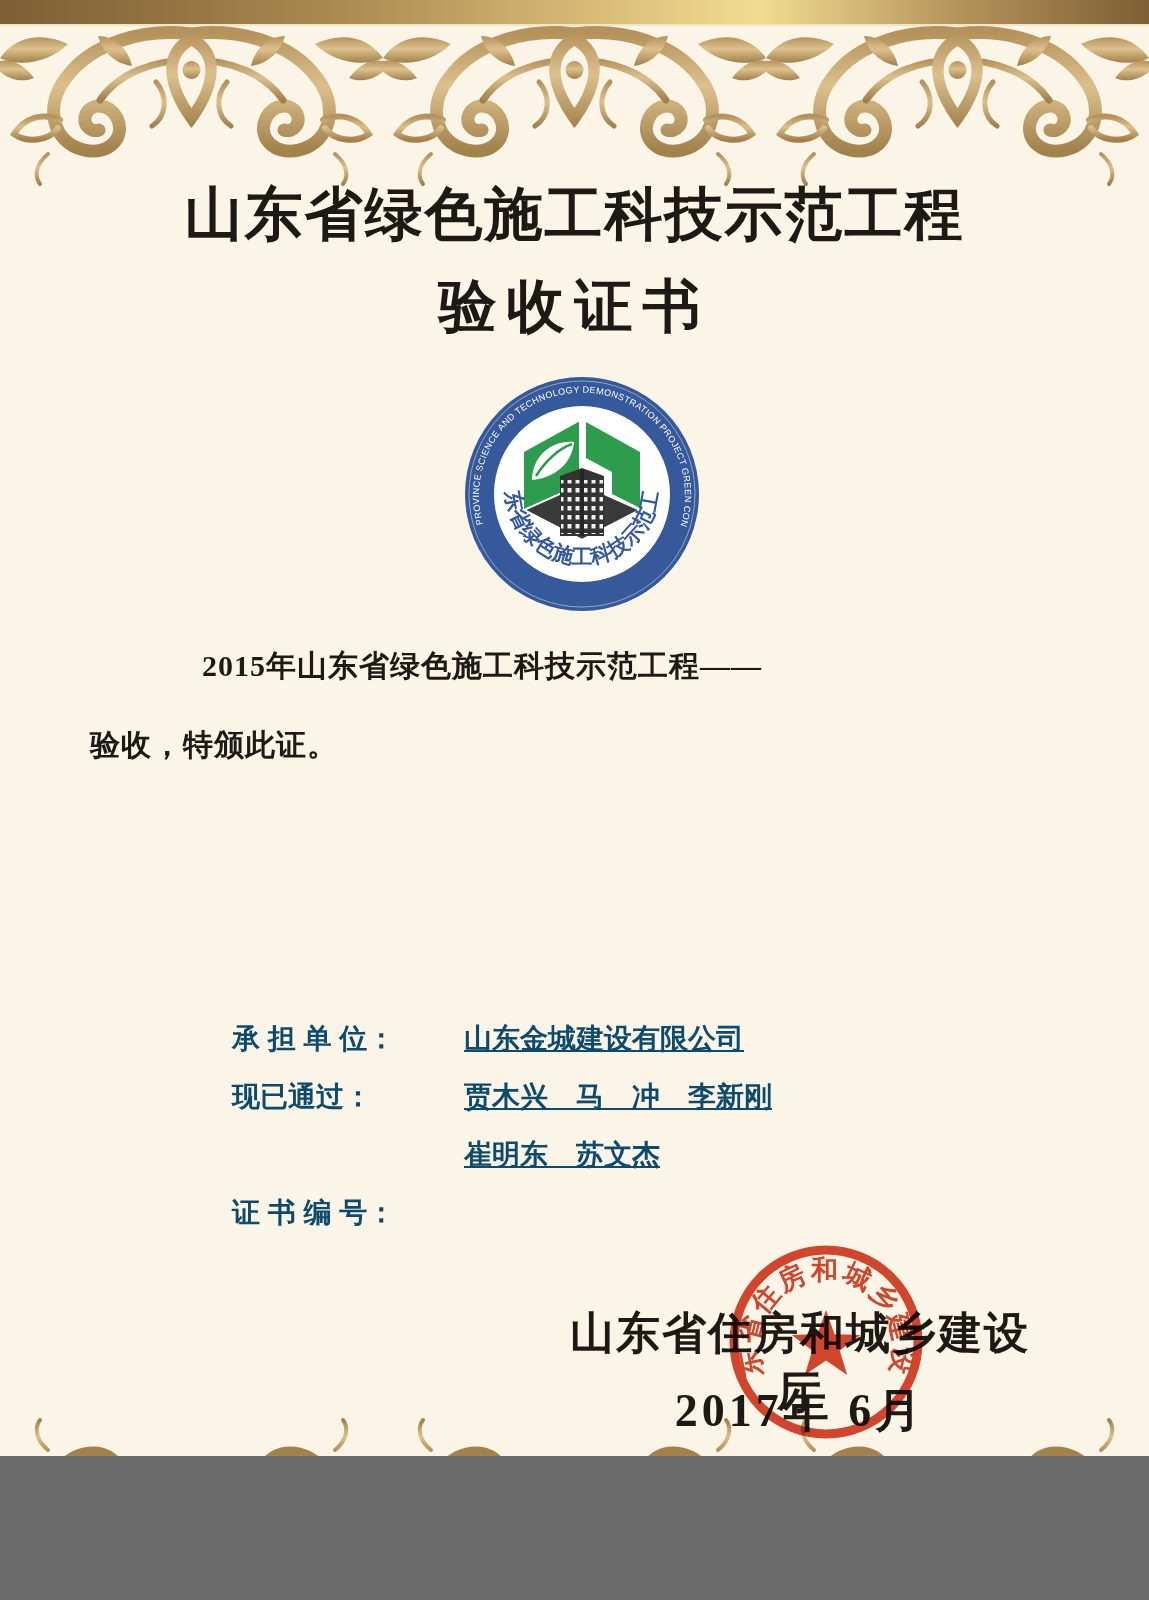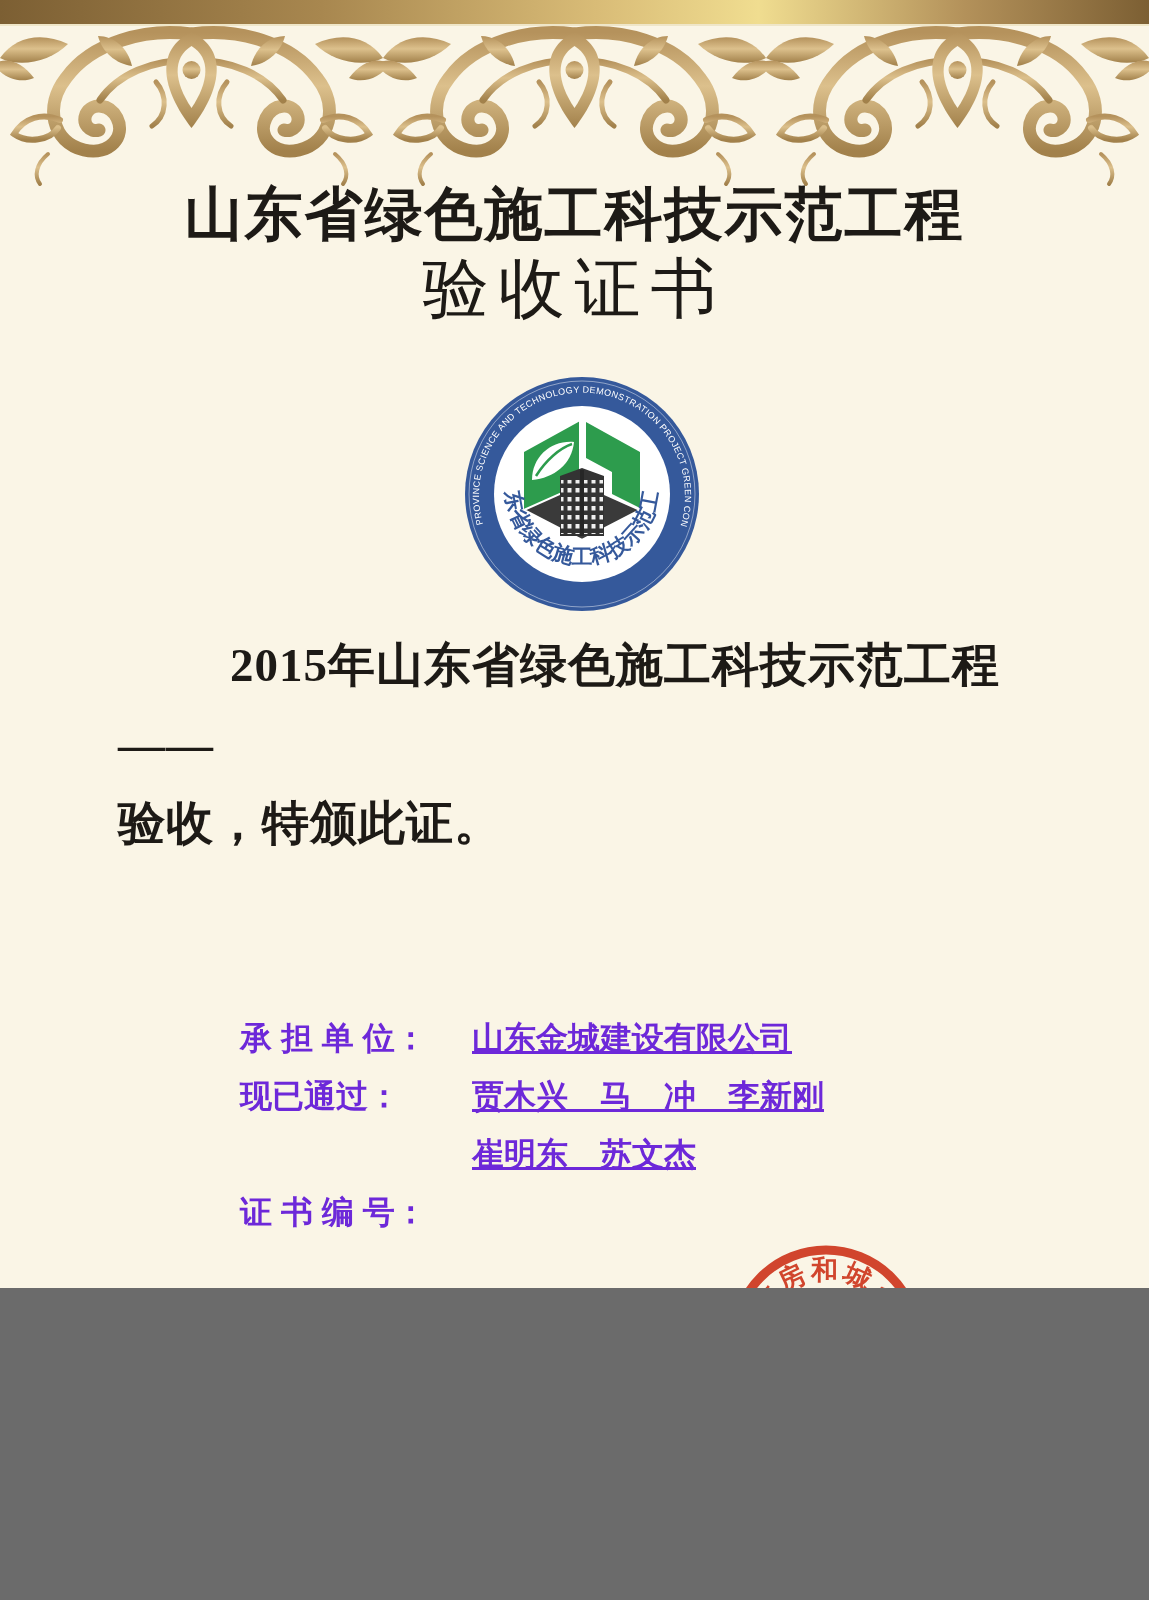--- a/index.html
+++ b/index.html
@@ -1,18 +1,18 @@
 <!DOCTYPE html>
 <html><head>
 <meta charset="utf-8">
 <style>
   * { margin:0; padding:0; box-sizing:border-box; }
   html,body { background:#6b6b6b; }
   .page {
-    position:relative; width:1149px; height:1288px; margin:0 auto;
+    position:relative; width:1149px; height:1456px; margin:0 auto;
     background:#faf5e6; overflow:hidden;
     font-family:"Liberation Serif", serif; color:#1d1a16;
   }
   
   .gold-bar { position:absolute; left:0; width:1149px; z-index:3; }
   .gold-bar.top {
     top:0; height:26px;
     background:linear-gradient(90deg,#7c5f33 0%,#a8874f 28%,#d9bc77 52%,#f0dd90 66%,#b3915a 84%,#7c5f33 100%);
     border-bottom:2px solid #efe6c8;
   }
@@ -21,30 +21,30 @@
     background:linear-gradient(90deg,#6f5529 0%,#a8874f 30%,#f2e07e 56%,#c7a766 78%,#6f5529 100%);
     border-top:2px solid #efe6c8;
   }
   
   .ornament { position:absolute; left:0; width:1149px; height:166px; z-index:1; }
   .ornament.top { top:24px; }
   .ornament.bottom { top:1414px; transform:scaleY(-1); }
   
   .title-block { position:absolute; left:0; top:186px; width:1149px; text-align:center; z-index:2; }
   .title-line1 { font-size:58px; font-weight:900; letter-spacing:2px; line-height:1.0; }
-  .title-line2 { margin-top:12px; font-size:66px; font-weight:400; letter-spacing:10px; line-height:1.0; }
+  .title-line2 { margin-top:34px; font-size:58px; font-weight:700; letter-spacing:10px; line-height:1.0; }
   
   .logo { position:absolute; left:464px; top:376px; width:236px; height:236px; z-index:2; }
   
   .body-text { position:absolute; left:90px; top:626px; width:970px; z-index:2;
-    font-size:47px; font-weight:700; line-height:79px; letter-spacing:1px;margin-left:28px; }
+    font-size:30px; font-weight:700; line-height:79px; letter-spacing:1px; }
   .body-text .indent { text-indent:112px; }
   
-  .fields { position:absolute; left:240px; top:1010px; width:860px; z-index:2;
-    font-family:"Liberation Sans", sans-serif; font-weight:600; font-size:32px; color:#6d28d9; }
+  .fields { position:absolute; left:232px; top:1010px; width:860px; z-index:2;
+    font-family:"Liberation Sans", sans-serif; font-weight:600; font-size:28px; color:#0c4a6e; }
   .field-row { display:flex; height:58px; align-items:center; }
   .field-row + .field-row { margin-top:0px; }
   .field-row .flabel { width:232px; flex:0 0 232px; }
   .field-row .fvalue { white-space:pre;text-decoration:underline; }
   
   .seal { position:absolute; left:724px; top:1240px; width:204px; height:204px;
     z-index:4; mix-blend-mode:multiply; opacity:.93; }
   
   .signature { position:absolute; left:560px; top:1304px; width:480px; text-align:center; z-index:2;
     font-size:44px; font-weight:600; letter-spacing:2px; }

